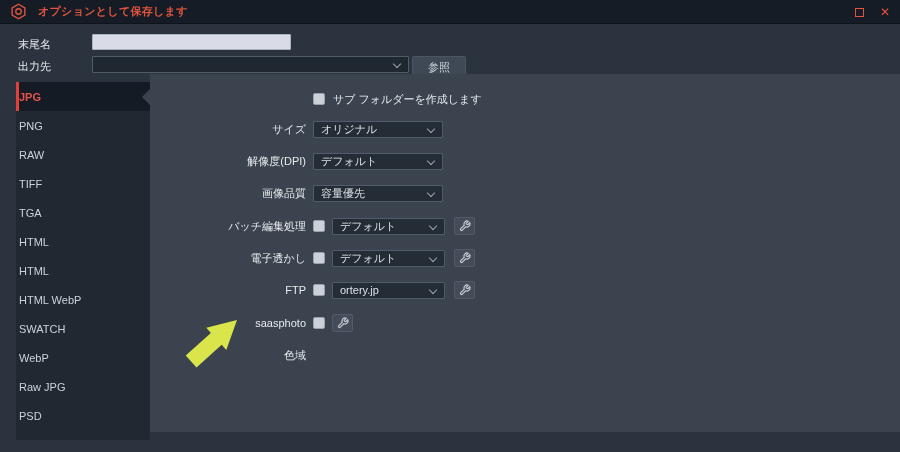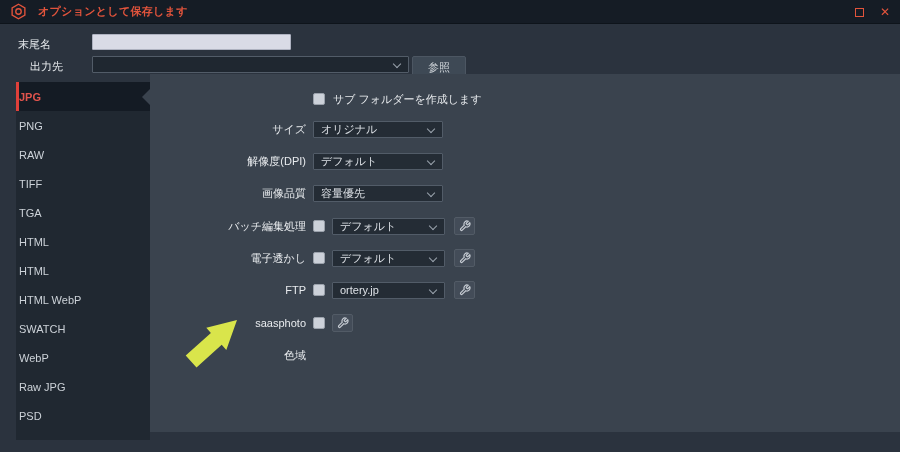--- a/index.html
+++ b/index.html
@@ -23,21 +23,21 @@
   .win-controls { position:absolute; right:10px; top:0; height:24px; display:flex; align-items:center; gap:16px; }
   .btn-max {
     width:9px; height:9px; border:1px solid #e2543c; display:inline-block; cursor:default;
   }
   .btn-close {
     color:#e2543c; font-size:12px; line-height:12px; cursor:default; font-weight:bold;
   }
   
   .top-label { position:absolute; font-size:11px; color:#e8ebee; }
   #suffix-label { left:18px; top:37px; }
-  #output-label { left:18px; top:59px;margin-left:12px; }
+  #output-label { left:18px; top:59px; }
   .text-input {
     position:absolute; left:92px; top:34px; width:199px; height:16px;
     background:#d9dbe6; border:1px solid #aeb2c0; border-radius:1px;
     font-size:11px; color:#222; padding:0 4px; outline:none;
   }
   .select {
     background:#242c35; border:1px solid #525c68; border-radius:1px;
     height:17px; display:flex; align-items:center; padding:0 7px;
     color:#dde1e6; font-size:11px; position:relative; cursor:default;
   }

